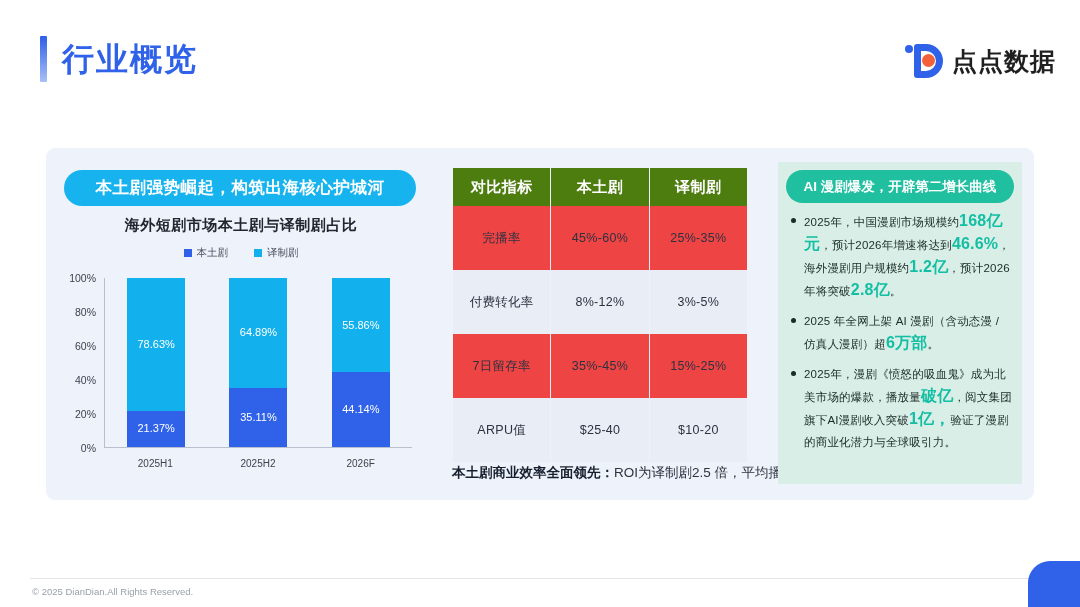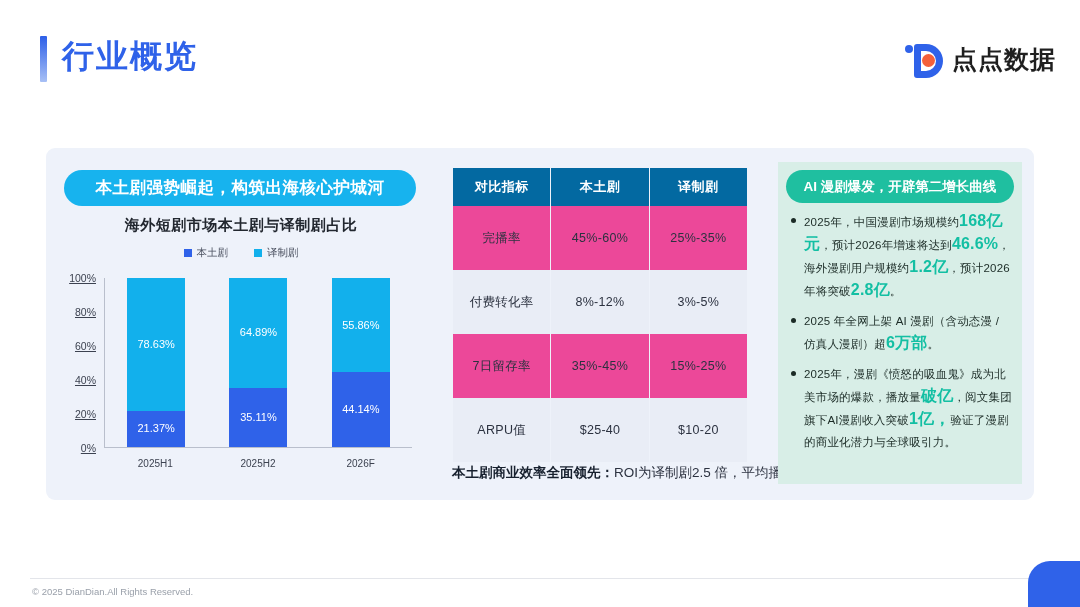--- a/index.html
+++ b/index.html
@@ -50,21 +50,20 @@
     letter-spacing: 2px;
     line-height: 1;
     white-space: nowrap;
   }
 
   
   .header {
     position: absolute; left: 0; top: 0;
     width: 1080px; height: 118px;
     z-index: 5;
-    font-family: Liberation Mono, monospace;
   }
   .title-bar {
     position: absolute; left: 40px; top: 36px;
     width: 7px; height: 46px;
     background: linear-gradient(to bottom, #2d5fe8, #a8c0f5);
     border-radius: 1px;
   }
   .page-title {
     position: absolute; left: 62px; top: 36px;
     font-size: 32px; font-weight: bold;
@@ -147,21 +146,20 @@
     width: 368px; height: 200px;
   }
   .y-axis {
     position: absolute; left: 0; top: 0; width: 44px; height: 170px;
   }
   .y-tick {
     position: absolute; right: 6px;
     transform: translateY(-50%);
     font-size: 10.5px; color: #3c4250;
     white-space: nowrap;
-    text-decoration: underline;
   }
   .plot-area {
     position: absolute; left: 46px; top: 0;
     width: 308px; height: 170px;
     border-left: 1.5px solid #b9bfcc;
     border-bottom: 1.5px solid #b9bfcc;
   }
   .bars {
     position: absolute; left: 0; bottom: 0;
     width: 100%; height: 100%;
@@ -200,34 +198,34 @@
     width: 296px;
     z-index: 4;
   }
   table.cmp {
     width: 296px;
     border-collapse: separate;
     border-spacing: 1px 0;
     table-layout: fixed;
   }
   table.cmp th {
-    background: #0369a1;
+    background: #4d7c0f;
     color: #ffffff;
-    font-size: 13px; font-weight: bold;
+    font-size: 15px; font-weight: bold;
     height: 38px;
     letter-spacing: 0.5px;
   }
   table.cmp td {
     height: 64px;
     text-align: center;
     font-size: 12.5px;
     color: #2c3240;
     letter-spacing: 0.3px;
   }
-  table.cmp tr.dark td { background: #ec4899; }
+  table.cmp tr.dark td { background: #ef4444; }
   table.cmp tr.light td { background: #e9edf6; }
   .table-note {
     position: absolute; left: 452px; top: 464px;
     width: 520px;
     font-size: 13.5px; color: #2c3240;
     white-space: nowrap;
     z-index: 4;
   }
   .table-note b { color: #17202e; }
 

